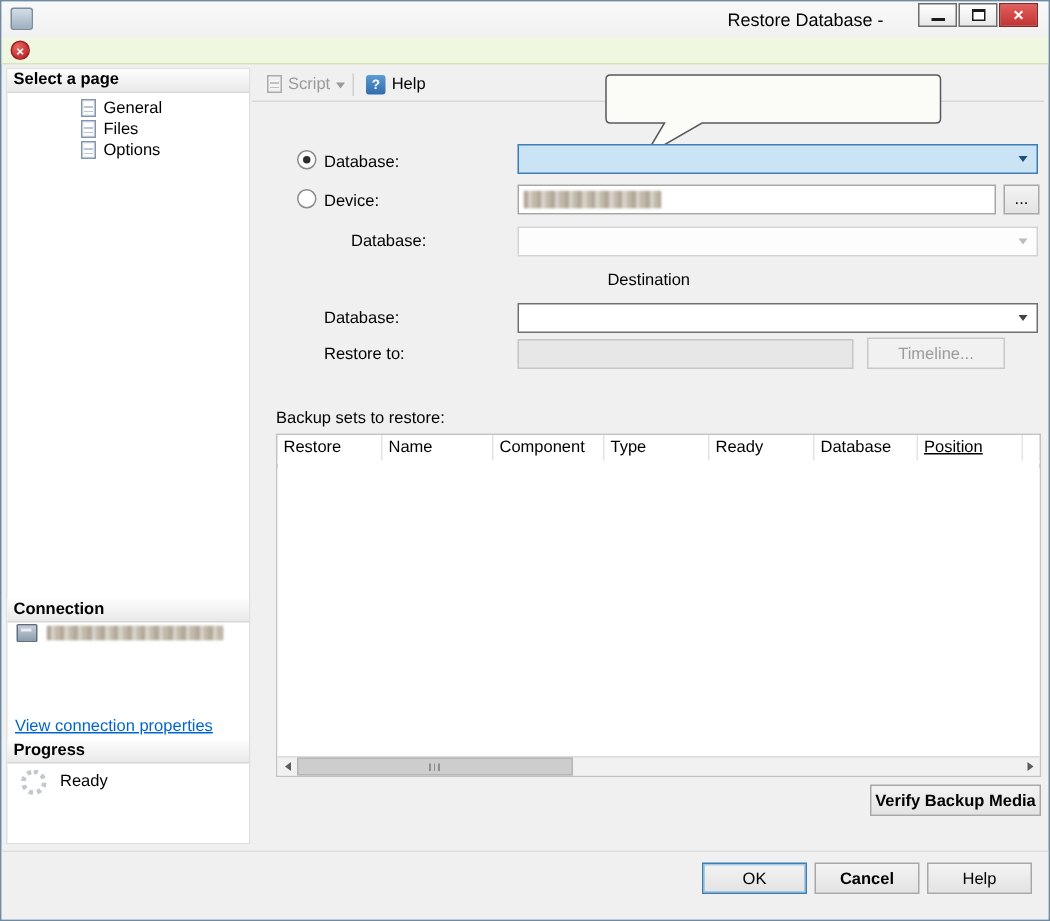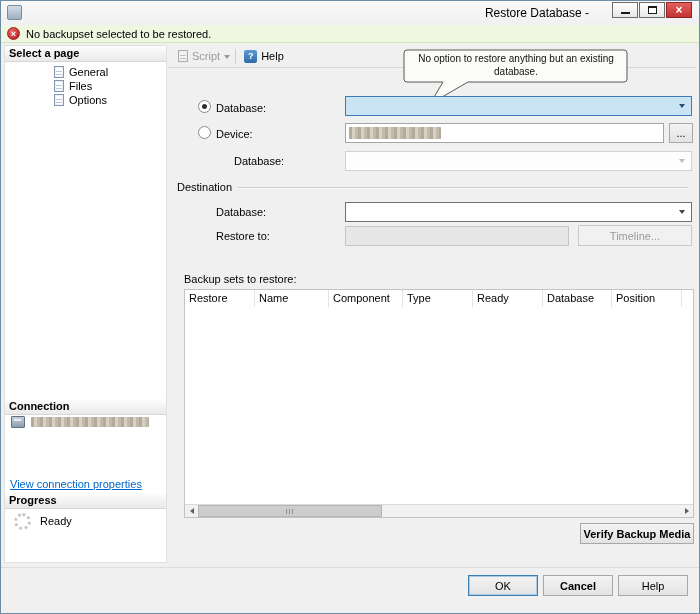--- a/index.html
+++ b/index.html
@@ -106,21 +106,20 @@
           <span class="glyph-max"></span>
         </div>
       <div class="cap close">
           <span class="glyph-close">×</span>
         </div>
     </div>
   </div>
 
   <div class="alertbar">
     <span class="erricon">×</span>
-    <span>No backupset selected to be restored.</span>
   </div>
 
   <div class="sidebar">
     <div class="phead" style="top:0;">Select a page</div>
     <div class="tree">
       <div class="titem">
         <span class="pageicon"></span>
         <span>General</span>
       </div>
       <div class="titem">
@@ -160,67 +159,66 @@
         <span class="helpicon">?</span>
         <span>Help</span>
       </div>
     </div>
 
     <div class="callout">
       <svg width="242" height="62" viewBox="0 0 242 62">
         <path d="M11 3 H228 Q231 3 231 6 V32 Q231 35 228 35 H72 L34 57 L47 35 H11 Q8 35 8 32 V6 Q8 3 11 3 Z" fill="#fbfbf7" stroke="#58595b" stroke-width="1"></path>
       </svg>
     </div>
-    <div class="callout-text">No option to restore anything but an existing database.</div>
 
 
     <span class="radio checked" style="left:30px; top:55px;"></span>
     <span class="lbl" style="left:48px; top:57px;">Database:</span>
     <div class="combo focused" style="left:177px; top:51px; width:347px;">
       <span class="chev"></span>
     </div>
 
     <span class="radio" style="left:30px; top:81px;"></span>
     <span class="lbl" style="left:48px; top:83px;">Device:</span>
     <div class="tbox" style="left:177px; top:78px; width:319px;">
       <span class="redacted dev-red"></span>
     </div>
     <div class="btn" style="left:501px; top:78px; width:24px; height:20px;">...</div>
 
     <span class="lbl" style="left:66px; top:110px;">Database:</span>
     <div class="combo dis" style="left:177px; top:106px; width:347px;">
       <span class="chev"></span>
     </div>
 
-    <div class="ghead" style="top:136px;">
+    <div class="ghead" style="top:136px;flex-direction:column;">
       <span>Destination</span>
       <span class="gline"></span>
     </div>
 
     <span class="lbl" style="left:48px; top:161px;">Database:</span>
     <div class="combo" style="left:177px; top:157px; width:347px;">
       <span class="chev"></span>
     </div>
 
     <span class="lbl" style="left:48px; top:185px;">Restore to:</span>
     <div class="tbox dis" style="left:177px; top:181px; width:224px;"></div>
-    <div class="btn dis" style="left:410px; top:180px; width:114px;">Timeline...</div>
+    <div class="btn dis" style="left:410px; top:180px; width:92px;">Timeline...</div>
 
 
     <span class="lbl" style="left:16px; top:228px;">Backup sets to restore:</span>
 
     <div class="grid">
       <div class="ghrow">
         <div class="th" style="width:70px;">Restore</div>
         <div class="th" style="width:74px;">Name</div>
         <div class="th" style="width:74px;">Component</div>
         <div class="th" style="width:70px;">Type</div>
         <div class="th" style="width:70px;">Ready</div>
         <div class="th" style="width:69px;">Database</div>
-        <div class="th" style="width:70px;">Position</div>
+        <div class="th" style="width:70px;text-decoration:underline;">Position</div>
       </div>
       <div class="gbody"></div>
       <div class="hscroll">
         <div class="sbtn l">
             <span class="tri-l"></span>
           </div>
         <div class="thumb">
             <span class="grip"></span>
           </div>
         <div class="sbtn r">

